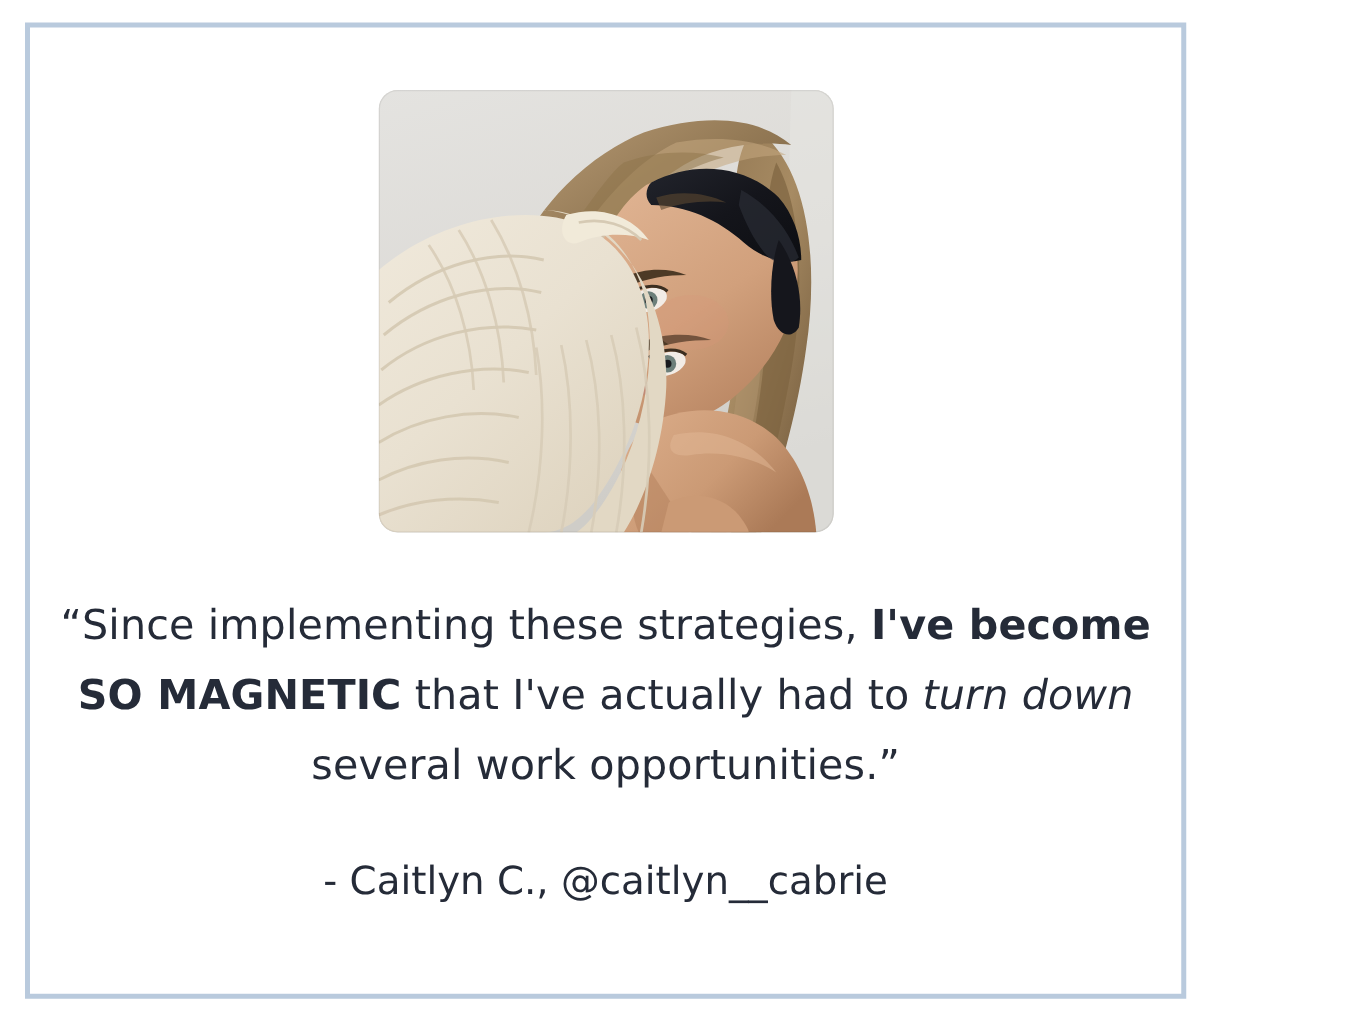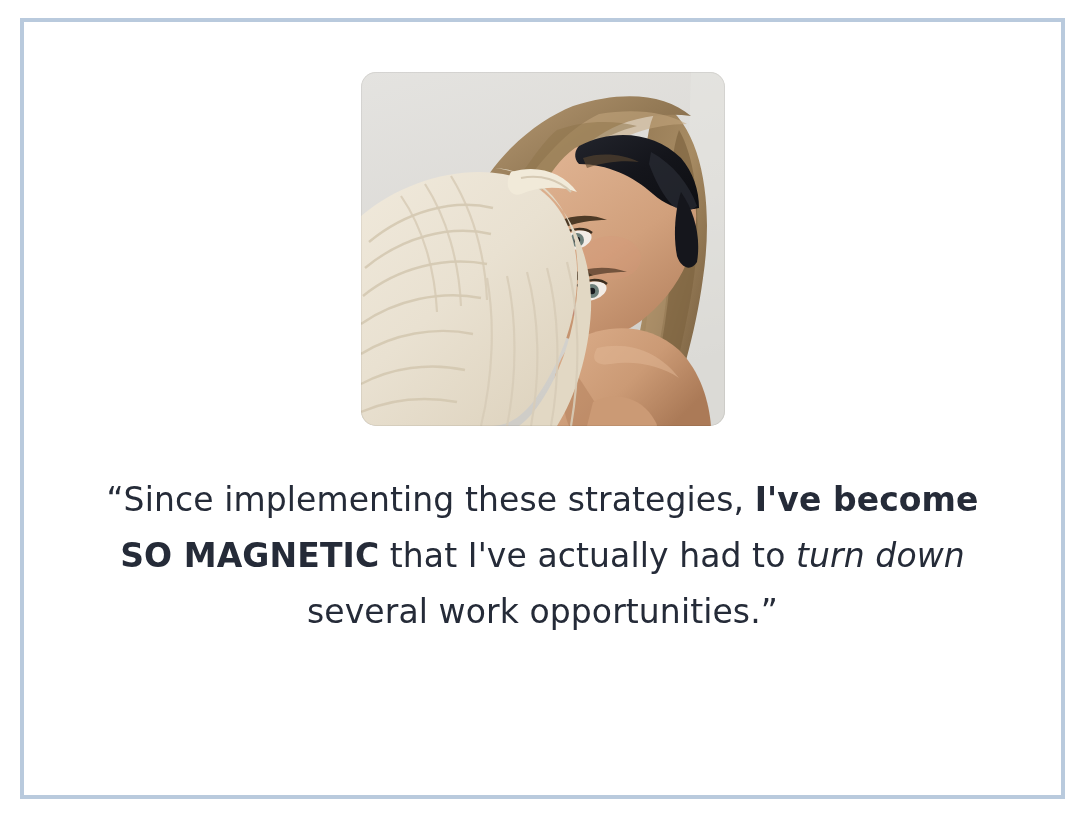--- a/index.html
+++ b/index.html
@@ -20,21 +20,21 @@
     width: 1092px;
     height: 823px;
     background: #ffffff;
   }
 
   
   .testimonial-card {
     position: absolute;
     left: 20px;
     top: 18px;
-    width: 1045px;
+    width: 929px;
     height: 781px;
     box-sizing: border-box;
     border: 4px solid #b9cadd;
     background: #ffffff;
     display: flex;
     flex-direction: column;
     align-items: center;
   }
 
   
@@ -226,15 +226,16 @@
 
           <rect x="0" y="0" width="364" height="354" fill="none" stroke="#00000010" stroke-width="2" rx="15"></rect>
         </g>
       </svg>
     </div>
 
     <div class="quote-block">
       <span>“Since implementing these strategies, </span><b>I've become SO MAGNETIC</b><span> that I've actually had to </span><i>turn down</i><span> several work opportunities.”</span>
     </div>
 
+    <div class="attribution">- Caitlyn C., @caitlyn__cabrie</div>
 
   </div>
 </div>
 
 </body></html>

